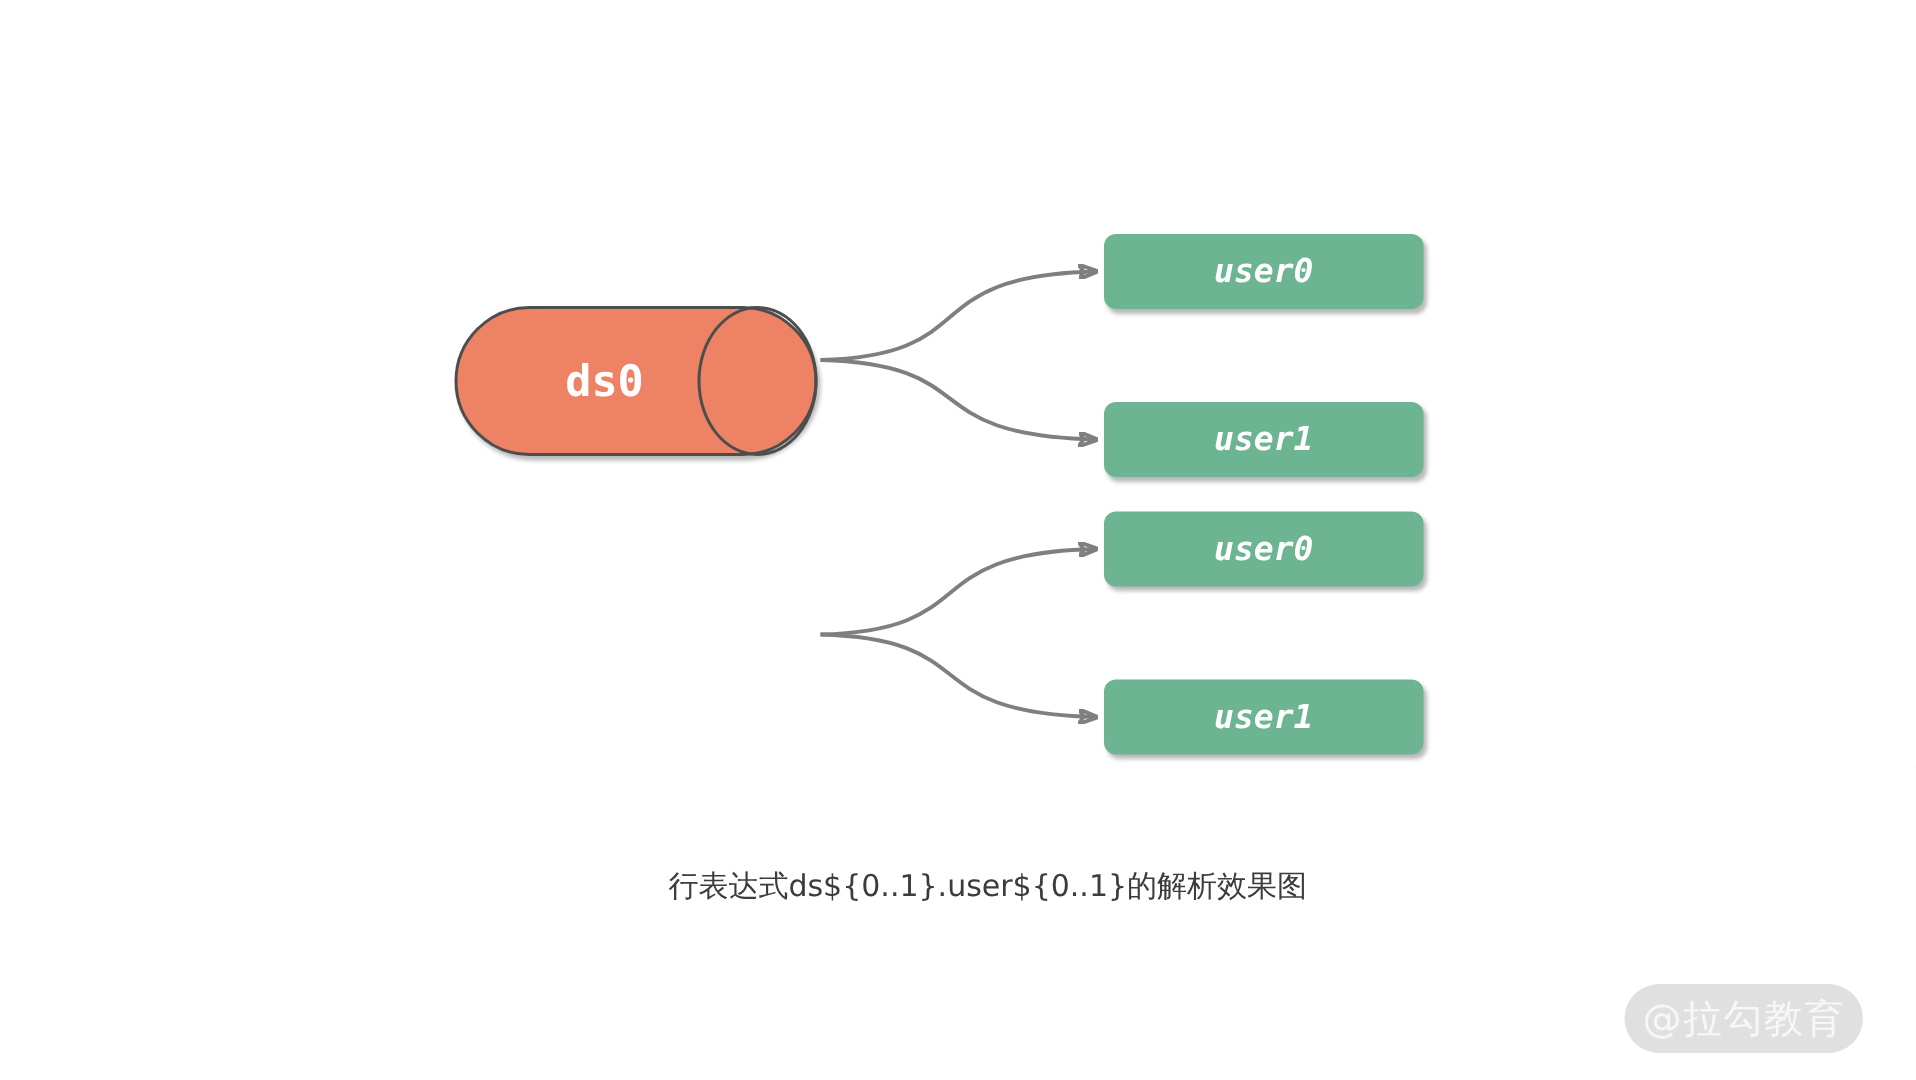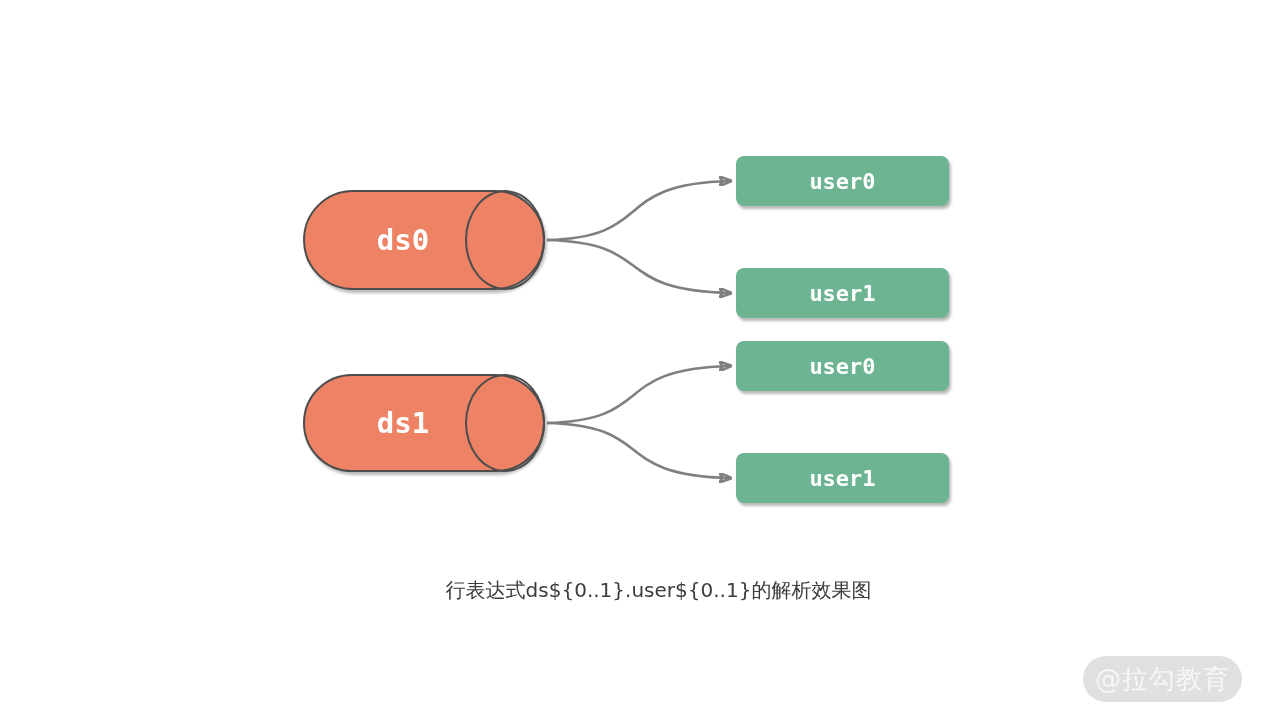--- a/index.html
+++ b/index.html
@@ -77,20 +77,21 @@
     box-shadow:2px 3px 3px rgba(0,0,0,0.28);
     display:flex;
     align-items:center;
     justify-content:center;
   }
   .tbox span{
     color:#ffffff;
     font-family:"DejaVu Sans Mono","Liberation Mono",monospace;
     font-size:22px;
     font-weight:bold;
+    font-style:italic;
   }
   .caption{
     position:absolute;
     left:0;
     right:0;
     top:577px;
     text-align:center;
     color:var(--caption-text);
     font-size:20px;
     padding-left:40px;
@@ -121,29 +122,25 @@
       <marker id="ah" markerUnits="userSpaceOnUse" markerWidth="13" markerHeight="10" refX="11" refY="5" orient="auto">
         <path d="M0,0 L13,5 L0,10 L3.5,5 Z" fill="#7F7F7F" stroke="none"></path>
       </marker>
     </defs>
     <path d="M 547 240 C 658 237, 608 184, 730 181" marker-end="url(#ah)"></path>
     <path d="M 547 240 C 658 243, 608 290, 730 293" marker-end="url(#ah)"></path>
     <path d="M 547 423 C 658 420, 608 369, 730 366" marker-end="url(#ah)"></path>
     <path d="M 547 423 C 658 426, 608 475, 730 478" marker-end="url(#ah)"></path>
   </svg>
 
-  <div class="cylinder" style="left:303px;top:190px;width:242px;height:100px">
+  <div class="cylinder" style="left:303px;top:204px;width:242px;height:100px">
     <div class="cyl-cap"></div>
     <span class="cyl-label">ds0</span>
   </div>
 
-  <div class="cylinder" style="left:303px;top:374px;width:242px;height:98px">
-    <div class="cyl-cap"></div>
-    <span class="cyl-label">ds1</span>
-  </div>
 
   <div class="tbox" style="left:736px;top:156px">
     <span>user0</span>
   </div>
   <div class="tbox" style="left:736px;top:268px">
     <span>user1</span>
   </div>
   <div class="tbox" style="left:736px;top:341px">
     <span>user0</span>
   </div>

